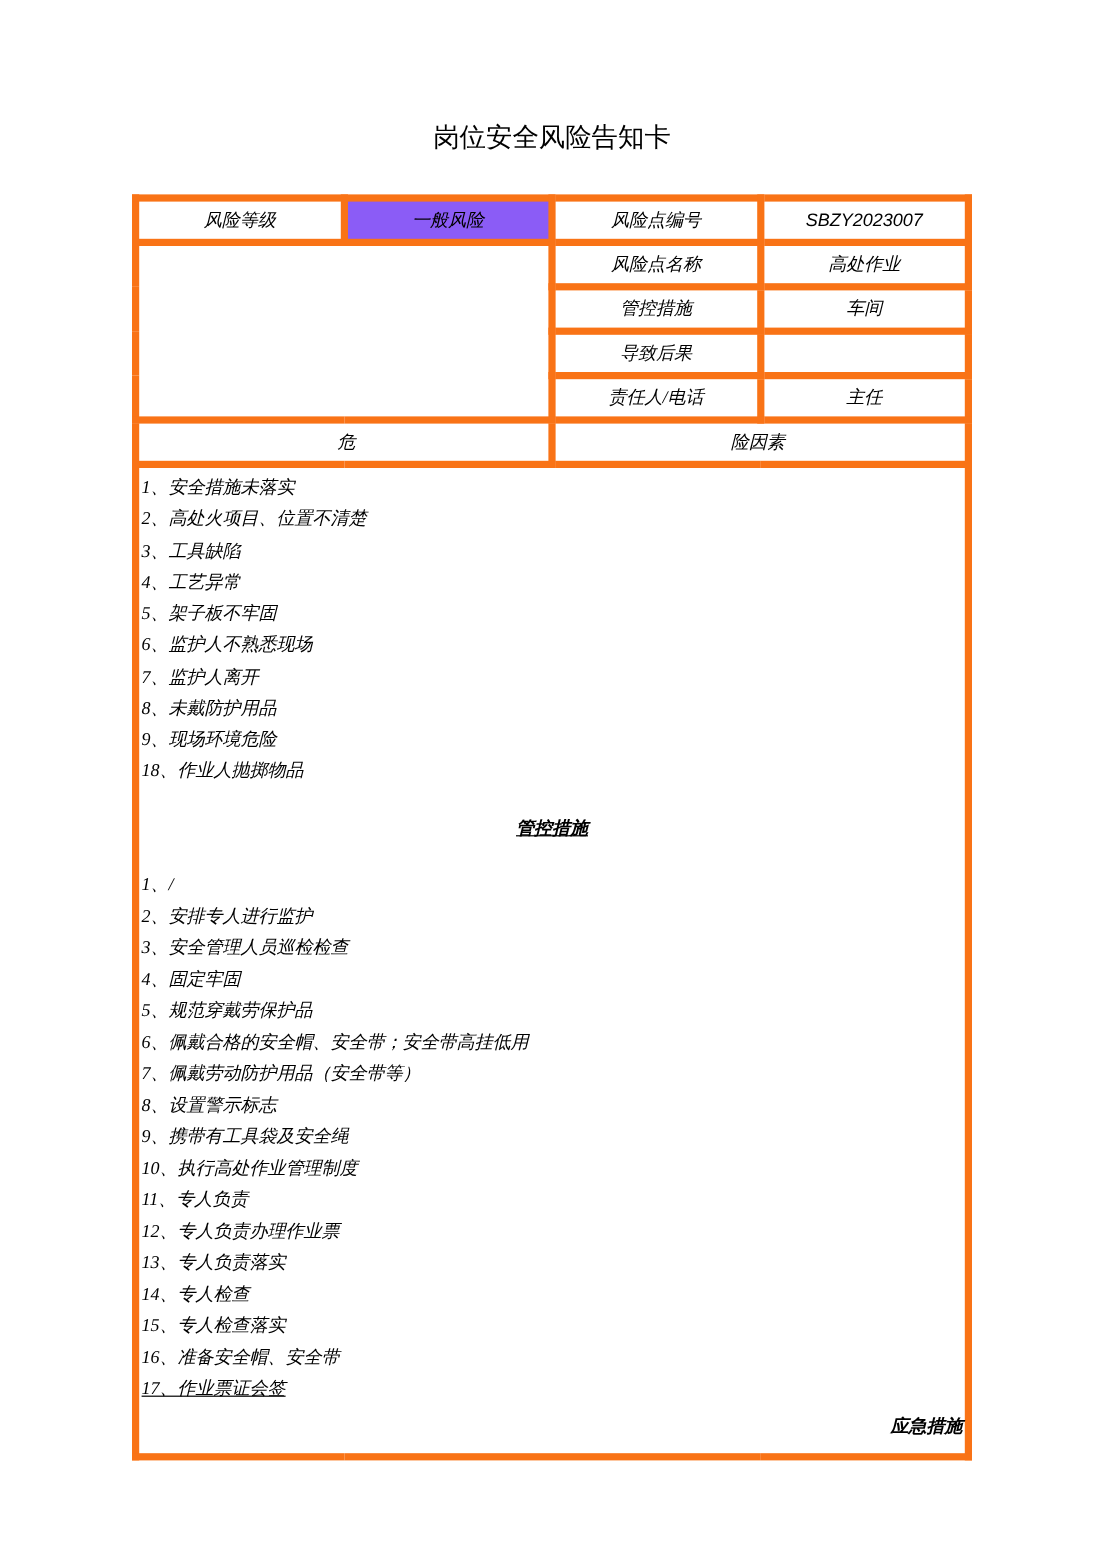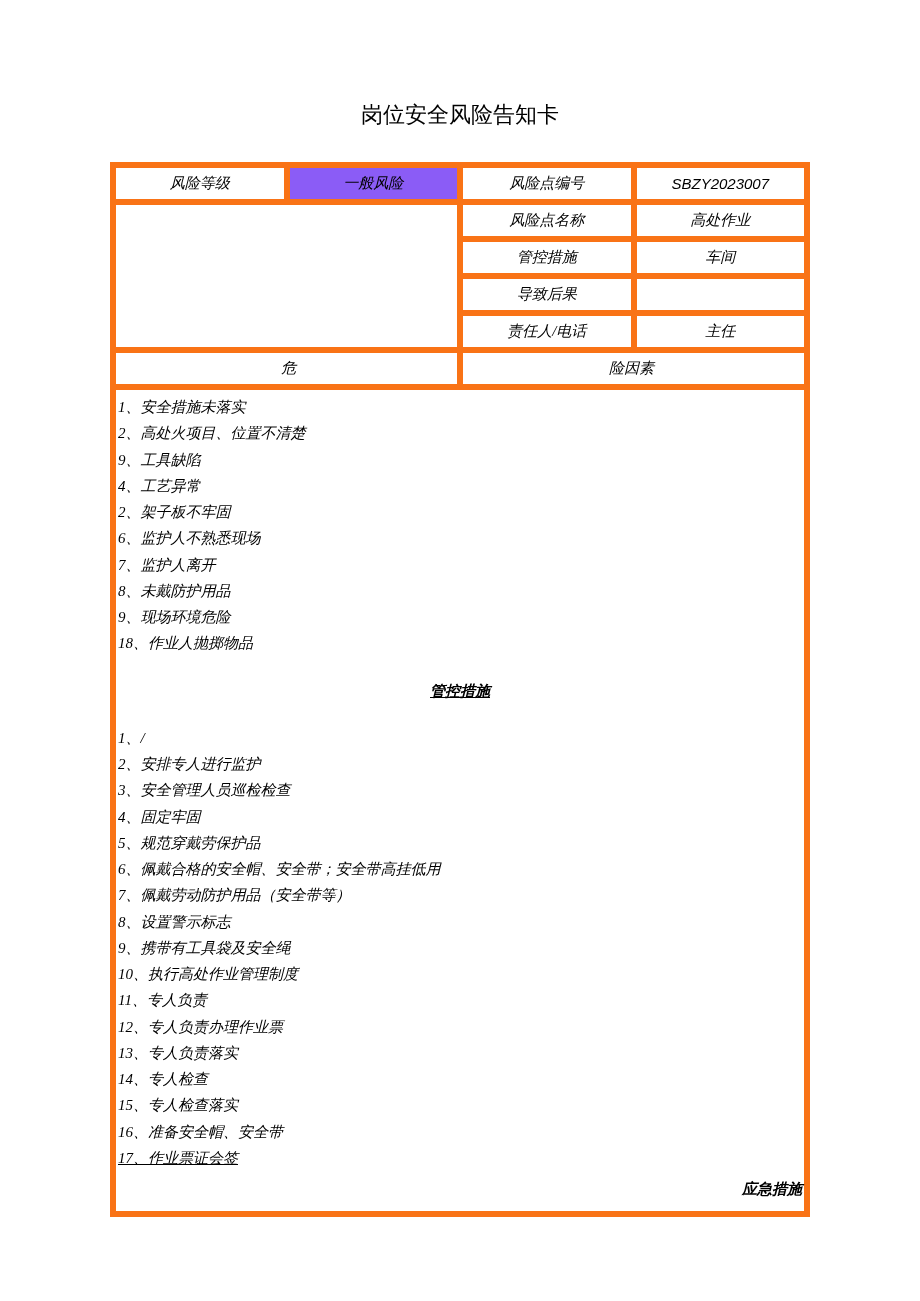--- a/index.html
+++ b/index.html
@@ -103,23 +103,23 @@
   </tr>
   <tr>
     <td colspan="2" class="hazard-left">危</td>
     <td colspan="2" class="hazard-right">险因素</td>
   </tr>
   <tr>
     <td colspan="4" class="section-cell">
       <div id="hazard-list">
             <div>1、安全措施未落实</div>
             <div>2、高处火项目、位置不清楚</div>
-            <div>9、工具缺陷</div>
+            <div>3、工具缺陷</div>
             <div>4、工艺异常</div>
-            <div>2、架子板不牢固</div>
+            <div>5、架子板不牢固</div>
             <div>6、监护人不熟悉现场</div>
             <div>7、监护人离开</div>
             <div>8、未戴防护用品</div>
             <div>9、现场环境危险</div>
             <div>18、作业人抛掷物品</div>
           </div>
       <div class="section-header">管控措施</div>
       <div id="control-list">
             <div>1、/</div>
             <div>2、安排专人进行监护</div>

